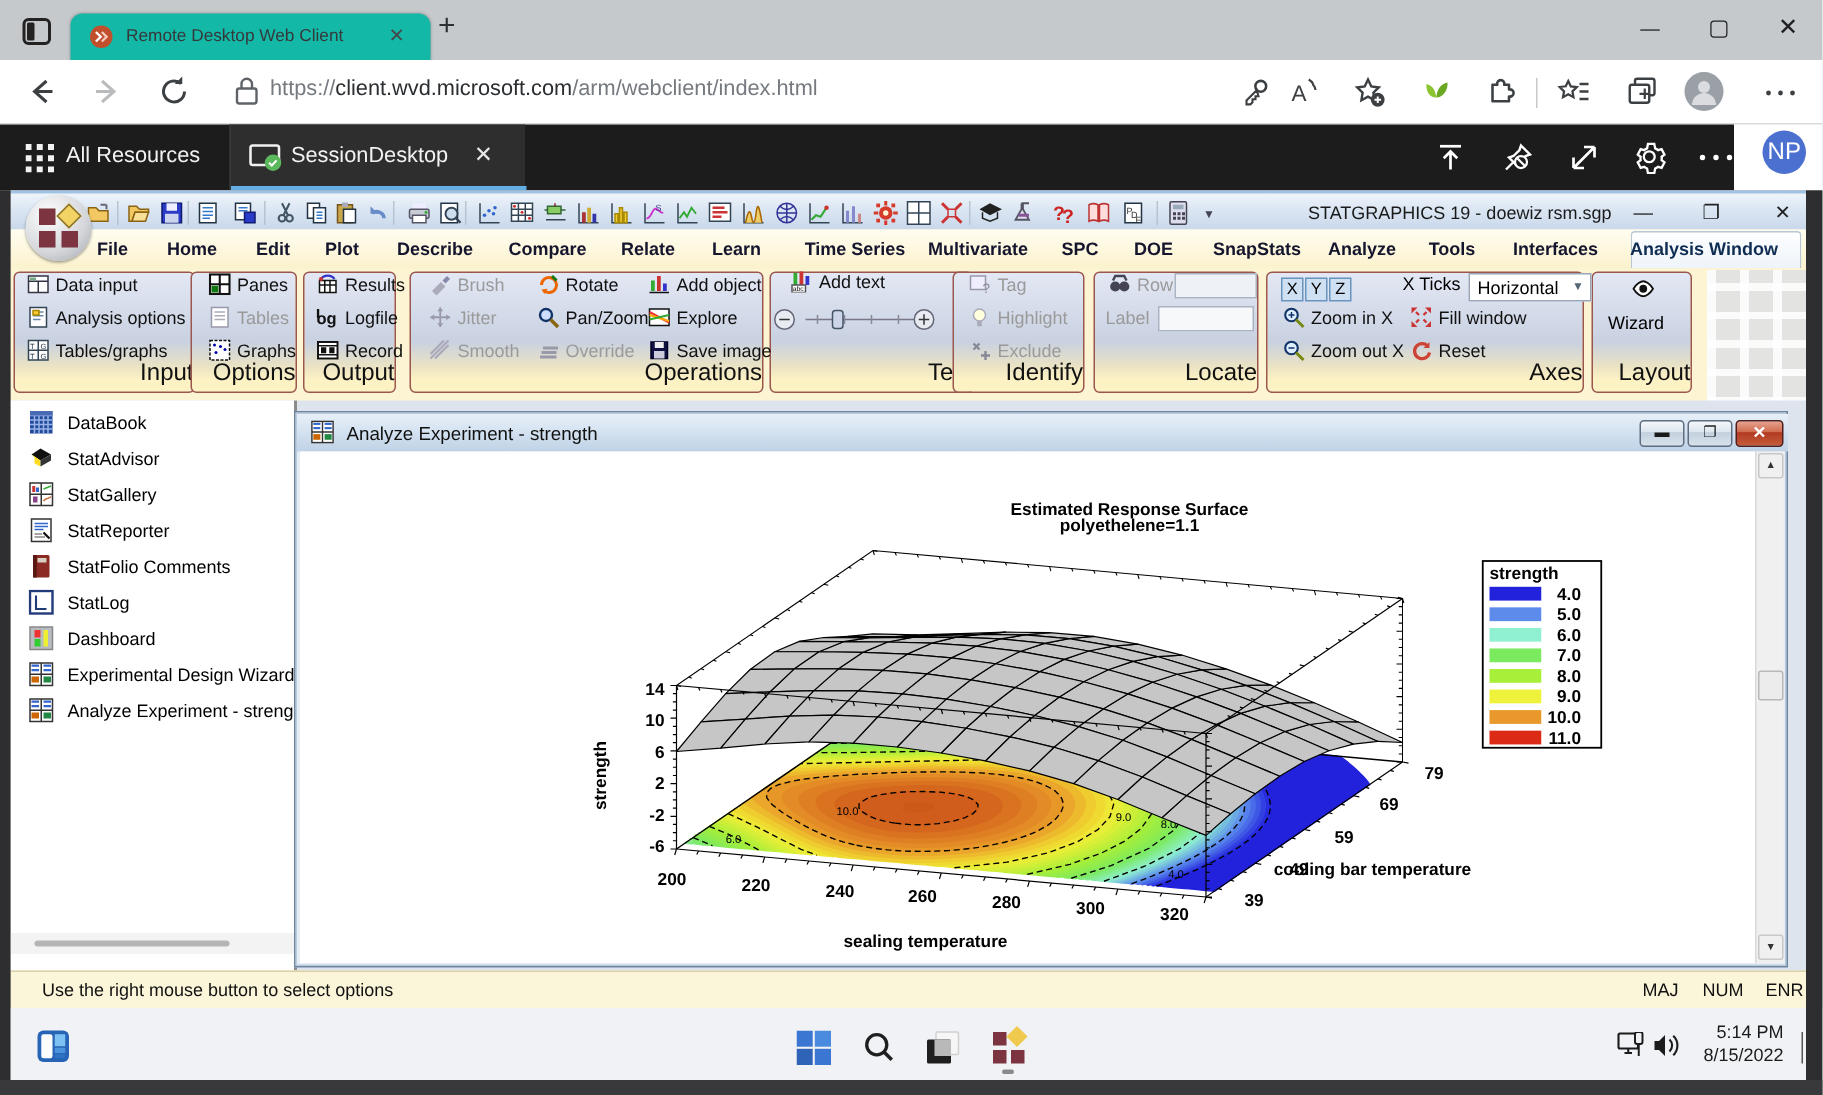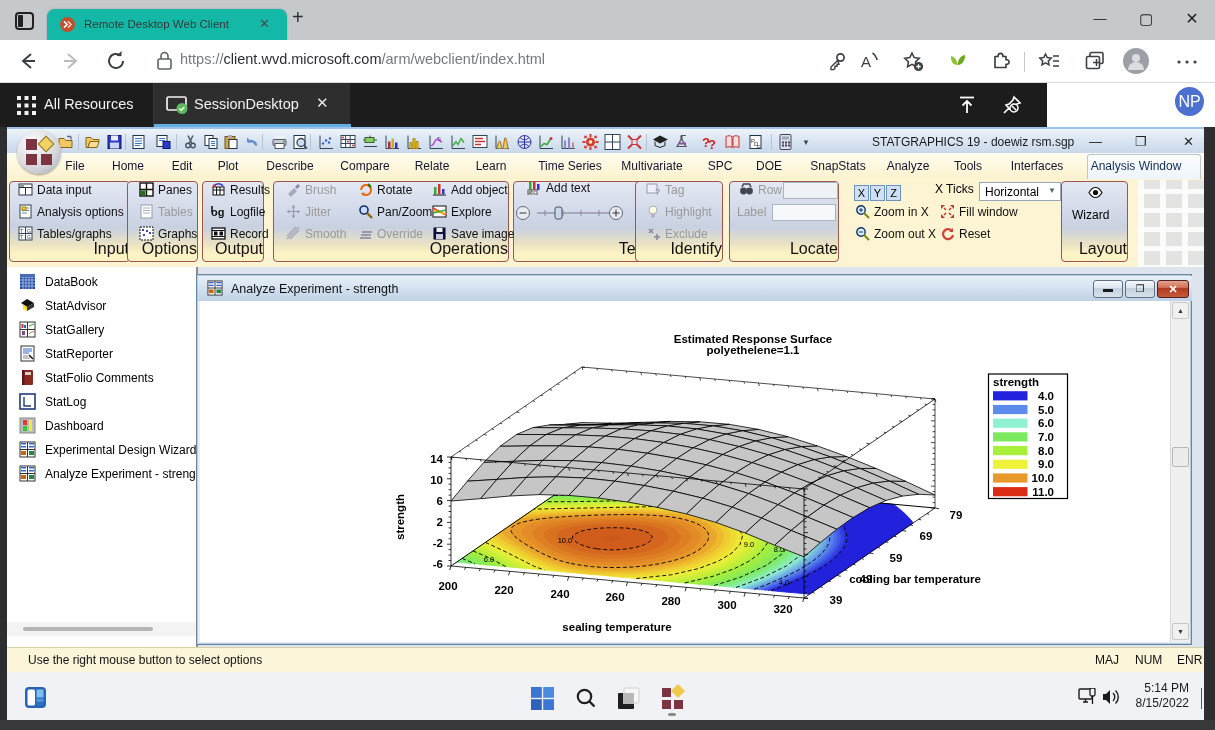--- a/index.html
+++ b/index.html
@@ -10,37 +10,37 @@
 #tab{left:47px;top:9px;width:240px;height:31px;background:#14b8a6;border-radius:8px 8px 0 0;box-shadow:0 0 2px rgba(0,0,0,.25)}
 #favicon{left:13px;top:8px;width:15px;height:15px;border-radius:50%;background:#c24f2c}
 #tabtitle{left:37px;top:9px;font-size:11.5px;color:#35383b;white-space:nowrap}
 #tabx{left:212px;top:7px;font-size:13px;color:#45484b}
 #newtab{left:292px;top:6px;font-size:20px;color:#2e3133;font-weight:400}
 .wbtn{top:0;width:46px;height:38px;color:#202124;font-size:13px;text-align:center;line-height:38px}
 #bbar{left:0;top:40px;width:1215px;height:43px;background:#fff;border-bottom:1px solid #d8dadc}
 .nico{top:8px;width:26px;height:26px;color:#3c4043}
 #urltxt{left:180px;top:11px;font-size:14.5px;color:#757a80}
 #urltxt b{color:#2b2e31;font-weight:400}
-#rdbar{left:0;top:83px;width:1047px;height:44px;background:#1c1c1c;color:#fff}
+#rdbar{left:0;top:83px;width:1156px;height:44px;background:#1c1c1c;color:#fff}
 #rdtab{left:153px;top:0;width:197px;height:44px;background:#2e2e2e;border-left:1px solid #3a3a3a}
 #rdtab .ul{position:absolute;left:0;bottom:0;width:197px;height:3px;background:#62aee5}
 #allres{left:44px;top:13px;font-size:14.5px;color:#f2f2f2}
 #rdtabt{left:40px;top:13px;font-size:14.5px;color:#f2f2f2}
 #rdx{left:162px;top:11px;font-size:15px;color:#e8e8e8}
 #np{left:1175px;top:87px;width:29px;height:29px;border-radius:50%;background:#4b70cf;color:#fff;font-size:16px;text-align:center;line-height:29px;z-index:5}
 #desk{left:0;top:127px;width:1215px;height:603px;background:#2e2e30}
 #app{left:7px;top:0px;width:1197px;height:545px;background:#fcf4d2}
 #apptitle{left:0;top:0;width:1197px;height:26px;background:linear-gradient(#eef4fb,#dbe6f3 45%,#c9d8ea);border-top:2px solid #9fc3e8}
 #apptitletxt{left:865px;top:6px;font-size:12px;color:#1a1a1a}
 .appwb{top:5px;font-size:13px;color:#222}
 #logo{left:10px;top:3px;width:44px;height:44px;border-radius:50%;background:radial-gradient(circle at 35% 30%,#fdfdfd,#d4d6da 60%,#9fa3ab);box-shadow:0 1px 2px rgba(0,0,0,.4);z-index:30}
 #logo i{position:absolute;background:#7c3440}
 #logo .d{background:#f2d366;transform:rotate(45deg);border:1px solid #8a7428}
 #menubar{left:0;top:26px;width:1197px;height:26px;background:linear-gradient(#fffdf0,#fbf2cd)}
-.mi{top:6px;font-size:12px;color:#15152e;font-weight:400;white-space:nowrap}
+.mi{top:6px;font-size:12px;color:#15152e;font-weight:700;white-space:nowrap}
 #awtab{left:1080px;top:1px;width:114px;height:25px;background:linear-gradient(#fdfeff,#eef4fa);border:1px solid #b9c6d4;border-bottom:none;border-radius:3px 3px 0 0}
 #ribbon{left:0;top:52px;width:1197px;height:92px;background:#fcf4d2}
 #plaid{left:1131px;top:1px;width:66px;height:90px;background:
  repeating-linear-gradient(90deg,rgba(255,255,255,.85) 0 6px,rgba(0,0,0,0) 6px 22px),
  repeating-linear-gradient(0deg,rgba(255,255,255,.85) 0 5px,rgba(0,0,0,0) 5px 19px),#e3e3e1}
 .grp{top:2px;height:81px;border:1px solid #9b564e;border-radius:4px;background:linear-gradient(#e3e8f4,#c9d1e1 58%,#e9e2c4 78%,#fdf2c4 90%)}
 .grp .cap{position:absolute;left:0;bottom:3px;width:100%;text-align:right;font-size:16px;color:#111;font-weight:400}
 .it{position:absolute;font-size:12px;color:#111;white-space:nowrap;height:16px;line-height:16px}
 .it svg,.it .ic{vertical-align:-3px;margin-right:4px}
 #mdi{left:0;top:140px;width:1197px;height:380px;background:#dde4ee}
@@ -418,20 +418,23 @@
           <div class="cap">Operations</div>
         </div>
         <div class="abs grp" style="left:506px;width:136px">
           <div class="cap">Text</div>
         </div>
         <div class="abs grp" style="left:628px;width:88px">
           <div class="cap">Identify</div>
         </div>
         <div class="abs grp" style="left:722px;width:110px">
           <div class="cap">Locate</div>
+        </div>
+        <div class="abs grp" style="left:837px;width:212px">
+          <div class="cap">Axes</div>
         </div>
         <div class="abs grp" style="left:1054px;width:67px">
           <div class="cap">Layout</div>
         </div>
         <div class="it" style="left:11px;top:3px"><svg class="ic" width="15" height="15" viewBox="0 0 15 15">
             <rect x="1" y="2" width="13" height="11" fill="#fff" stroke="#334"></rect>
             <path d="M1 5.5h13M7.5 5.5v7.5" stroke="#334"></path>
             <rect x="2" y="3" width="4" height="2" fill="#7a8"></rect>
           </svg>Data input</div>
         <div class="it" style="left:11px;top:25px"><svg class="ic" width="15" height="15" viewBox="0 0 15 15">

